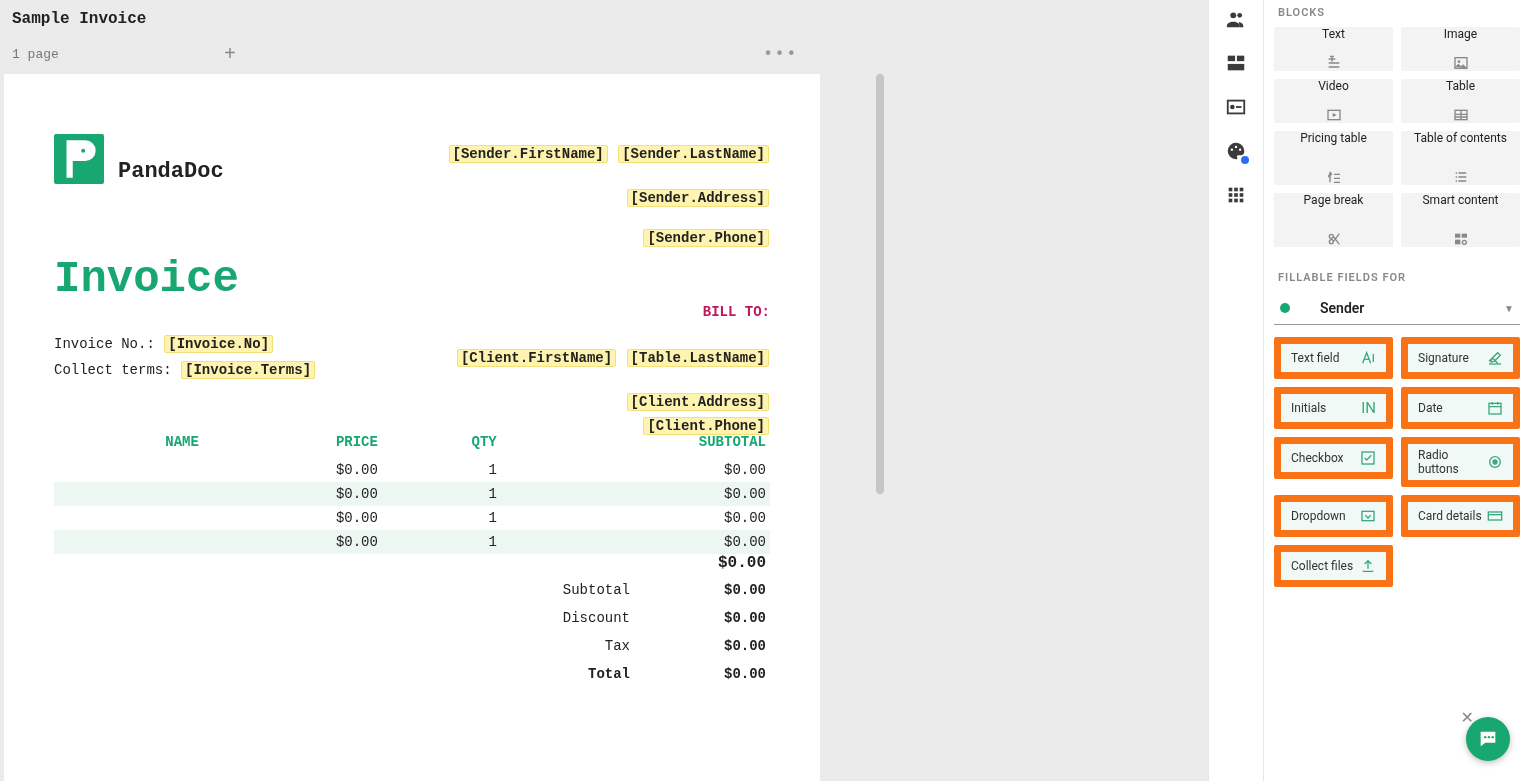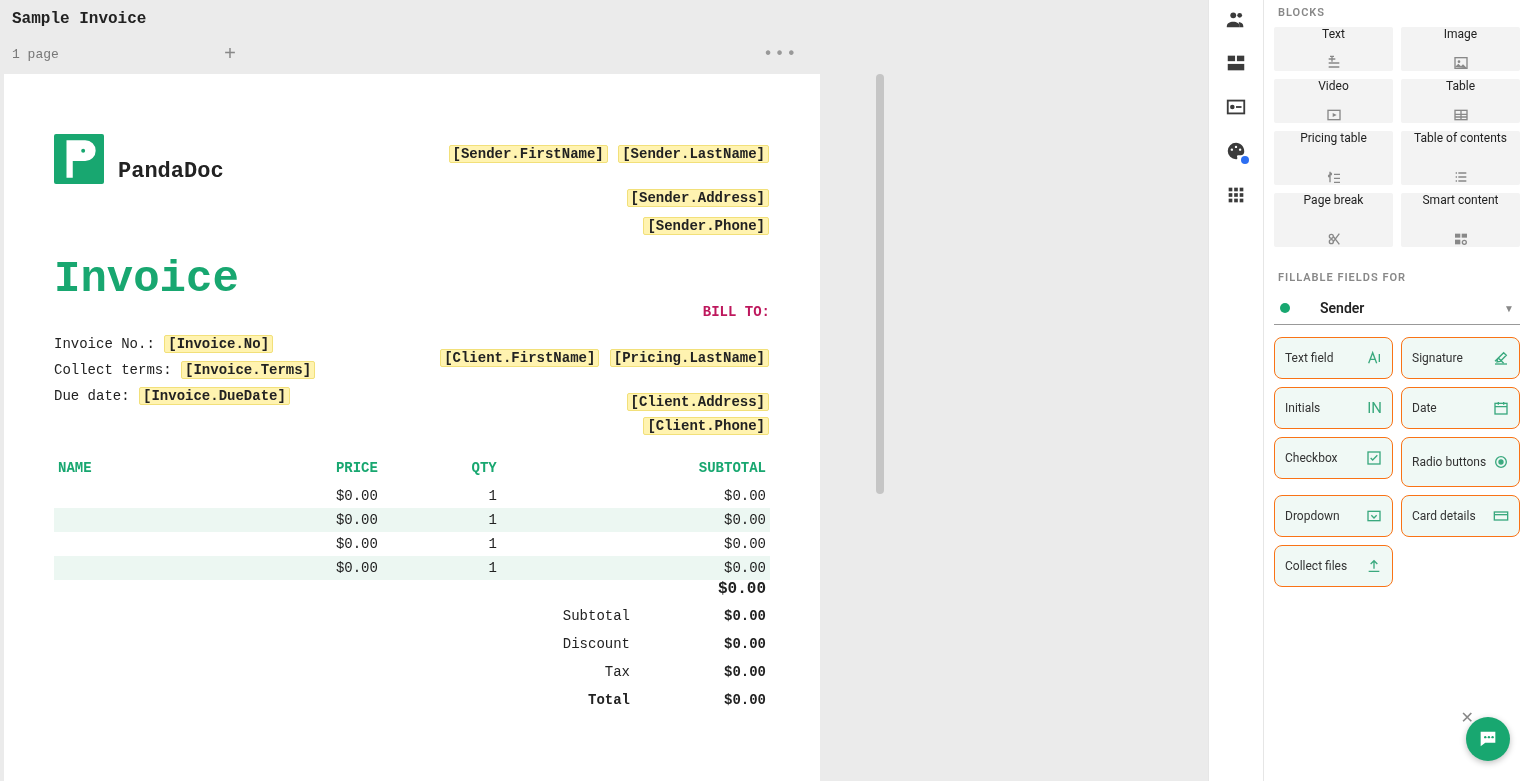--- a/index.html
+++ b/index.html
@@ -16,35 +16,35 @@
 
   .canvas-wrap { flex: 1; overflow: auto; position: relative; }
   .page { width: 816px; min-height: 760px; background: #fff; margin: 0 0 0 4px; padding: 60px 50px 40px 50px; position: relative; }
 
   .logo-row { display: flex; align-items: flex-end; }
   .logo-mark { width: 50px; height: 50px; background: #18a770; color: #fff; display: flex; align-items: center; justify-content: center; font-weight: 700; font-size: 22px; border-radius: 2px; margin-right: 14px; }
   .logo-text { font-size: 22px; font-weight: 600; }
 
   .sender-block { position: absolute; top: 70px; right: 50px; text-align: right; font-size: 14px; }
   .token { background: #fff3b0; border: 1px solid #f2e07a; padding: 0 3px; border-radius: 2px; font-weight: 600; display: inline-block; margin: 1px 1px; }
-  .sender-block .line { margin-top: 8px; }
+  .sender-block .line { margin-top: 20px; }
 
   .invoice-title { color: #18a770; font-size: 44px; font-weight: 700; margin-top: 70px; }
 
   .meta-grid { display: flex; margin-top: 30px; font-size: 14px; }
   .meta-left { flex: 1; }
   .meta-left .row { margin-bottom: 6px; }
   .bill-to-label { color: #be185d; font-weight: 700; margin-bottom: 28px; display:block; }
 
   .billto { position:absolute; top: 230px; right: 50px; text-align:right; font-size:14px;}
   .billto .line { margin-top:4px;}
 
   table.items { width: 100%; margin-top: 40px; border-collapse: collapse; font-size: 14px; }
   table.items th { color: #18a770; font-weight: 700; text-align: right; padding: 8px 4px; }
-  table.items th:first-child { text-align: left; margin-top: 40px; }
+  table.items th:first-child { text-align: right; margin-top: 40px; }
   table.items td { text-align: right; padding: 4px 4px; }
   table.items td:first-child { text-align: left; }
   table.items tr.alt { background: #ecf7f2; }
 
   .totals { margin-top: 4px; font-size: 14px; }
   .totals .row { display: flex; justify-content: flex-end; padding: 6px 4px; }
   .totals .label { width: 160px; text-align: right; padding-right: 36px; }
   .totals .val { width: 100px; text-align: right; font-weight: 700; }
   .totals .boldrow { font-weight: 700; }
   .first-sum { font-weight:700; padding-right:4px; text-align:right; }
@@ -63,21 +63,21 @@
   .block.tall { height: 54px; }
   .block .bicon { color: #888; }
   .block .blabel { flex: 1; }
 
   .fields-section { margin-top: 24px; }
   .sender-select { display: flex; align-items: center; padding: 8px 6px; border-bottom: 1px solid #999; cursor: pointer; position: relative; }
   .sender-select .dot { width: 10px; height: 10px; background: #18a770; border-radius: 50%; margin-right: 10px; }
   .sender-select .name { font-weight: 600; font-size: 14px; margin-left: 20px; }
   .sender-select .arrow { margin-left: auto; color: #888; font-size:10px;}
 
-  .field { background: #f0f9f5; border: 1px solid #f97316; height: 42px; display: flex; align-items: center; justify-content: space-between; padding: 0 10px; font-size: 12px; cursor: grab; border-radius: 8px; color:#333;}
+  .field { background: #f0f9f5; border: 7px solid #f97316; height: 42px; display: flex; align-items: center; justify-content: space-between; padding: 0 10px; font-size: 12px; cursor: grab; border-radius: 2px; color:#333;}
   .field.tall { height: 50px; }
   .field .ficon { color: #3aa97e; }
   .field .flabel { flex: 1; }
 
   
   .scroll-indicator { position:absolute; right:324px; top:0; width:8px; height:760px; }
   .scroll-thumb { position:absolute; right:0; top:0; width:8px; height:420px; background:#c5c5c5; border-radius:4px;}
 
   .fab { position: absolute; right: 20px; bottom: 20px; width: 44px; height: 44px; background: #18a770; border-radius: 50%; display:flex; align-items:center; justify-content:center; color:#fff; cursor:pointer; box-shadow:0 2px 6px rgba(0,0,0,.25);}
   .fab-close { position:absolute; right:56px; bottom: 54px; color:#888; font-size:16px; cursor:pointer;}
@@ -113,30 +113,29 @@
         <div class="sender-block">
           <div><span class="token">[Sender.FirstName]</span>&nbsp;<span class="token">[Sender.LastName]</span></div>
           <div class="line" style="margin-top:24px"><span class="token">[Sender.Address]</span></div>
           <div class="line"><span class="token">[Sender.Phone]</span></div>
         </div>
 
         <div class="invoice-title">Invoice</div>
 
         <div class="billto">
           <span class="bill-to-label">BILL TO:</span>
-          <div><span class="token">[Client.FirstName]</span>&nbsp;<span class="token">[Pricing.LastName]</span></div>
+          <div><span class="token">[Client.FirstName]</span>&nbsp;<span class="token">[Table.LastName]</span></div>
           <div class="line" style="margin-top:24px"><span class="token">[Client.Address]</span></div>
           <div class="line"><span class="token">[Client.Phone]</span></div>
         </div>
 
         <div class="meta-grid">
           <div class="meta-left">
             <div class="row"><span>Invoice No.:</span>&nbsp;<span class="token">[Invoice.No]</span></div>
             <div class="row"><span>Collect terms:</span>&nbsp;<span class="token">[Invoice.Terms]</span></div>
-            <div class="row"><span>Due date:</span>&nbsp;<span class="token">[Invoice.DueDate]</span></div>
           </div>
         </div>
 
         <table class="items">
           <thead>
               <tr>
             <th>NAME</th>
             <th>PRICE</th>
             <th>QTY</th>
             <th>SUBTOTAL</th>

